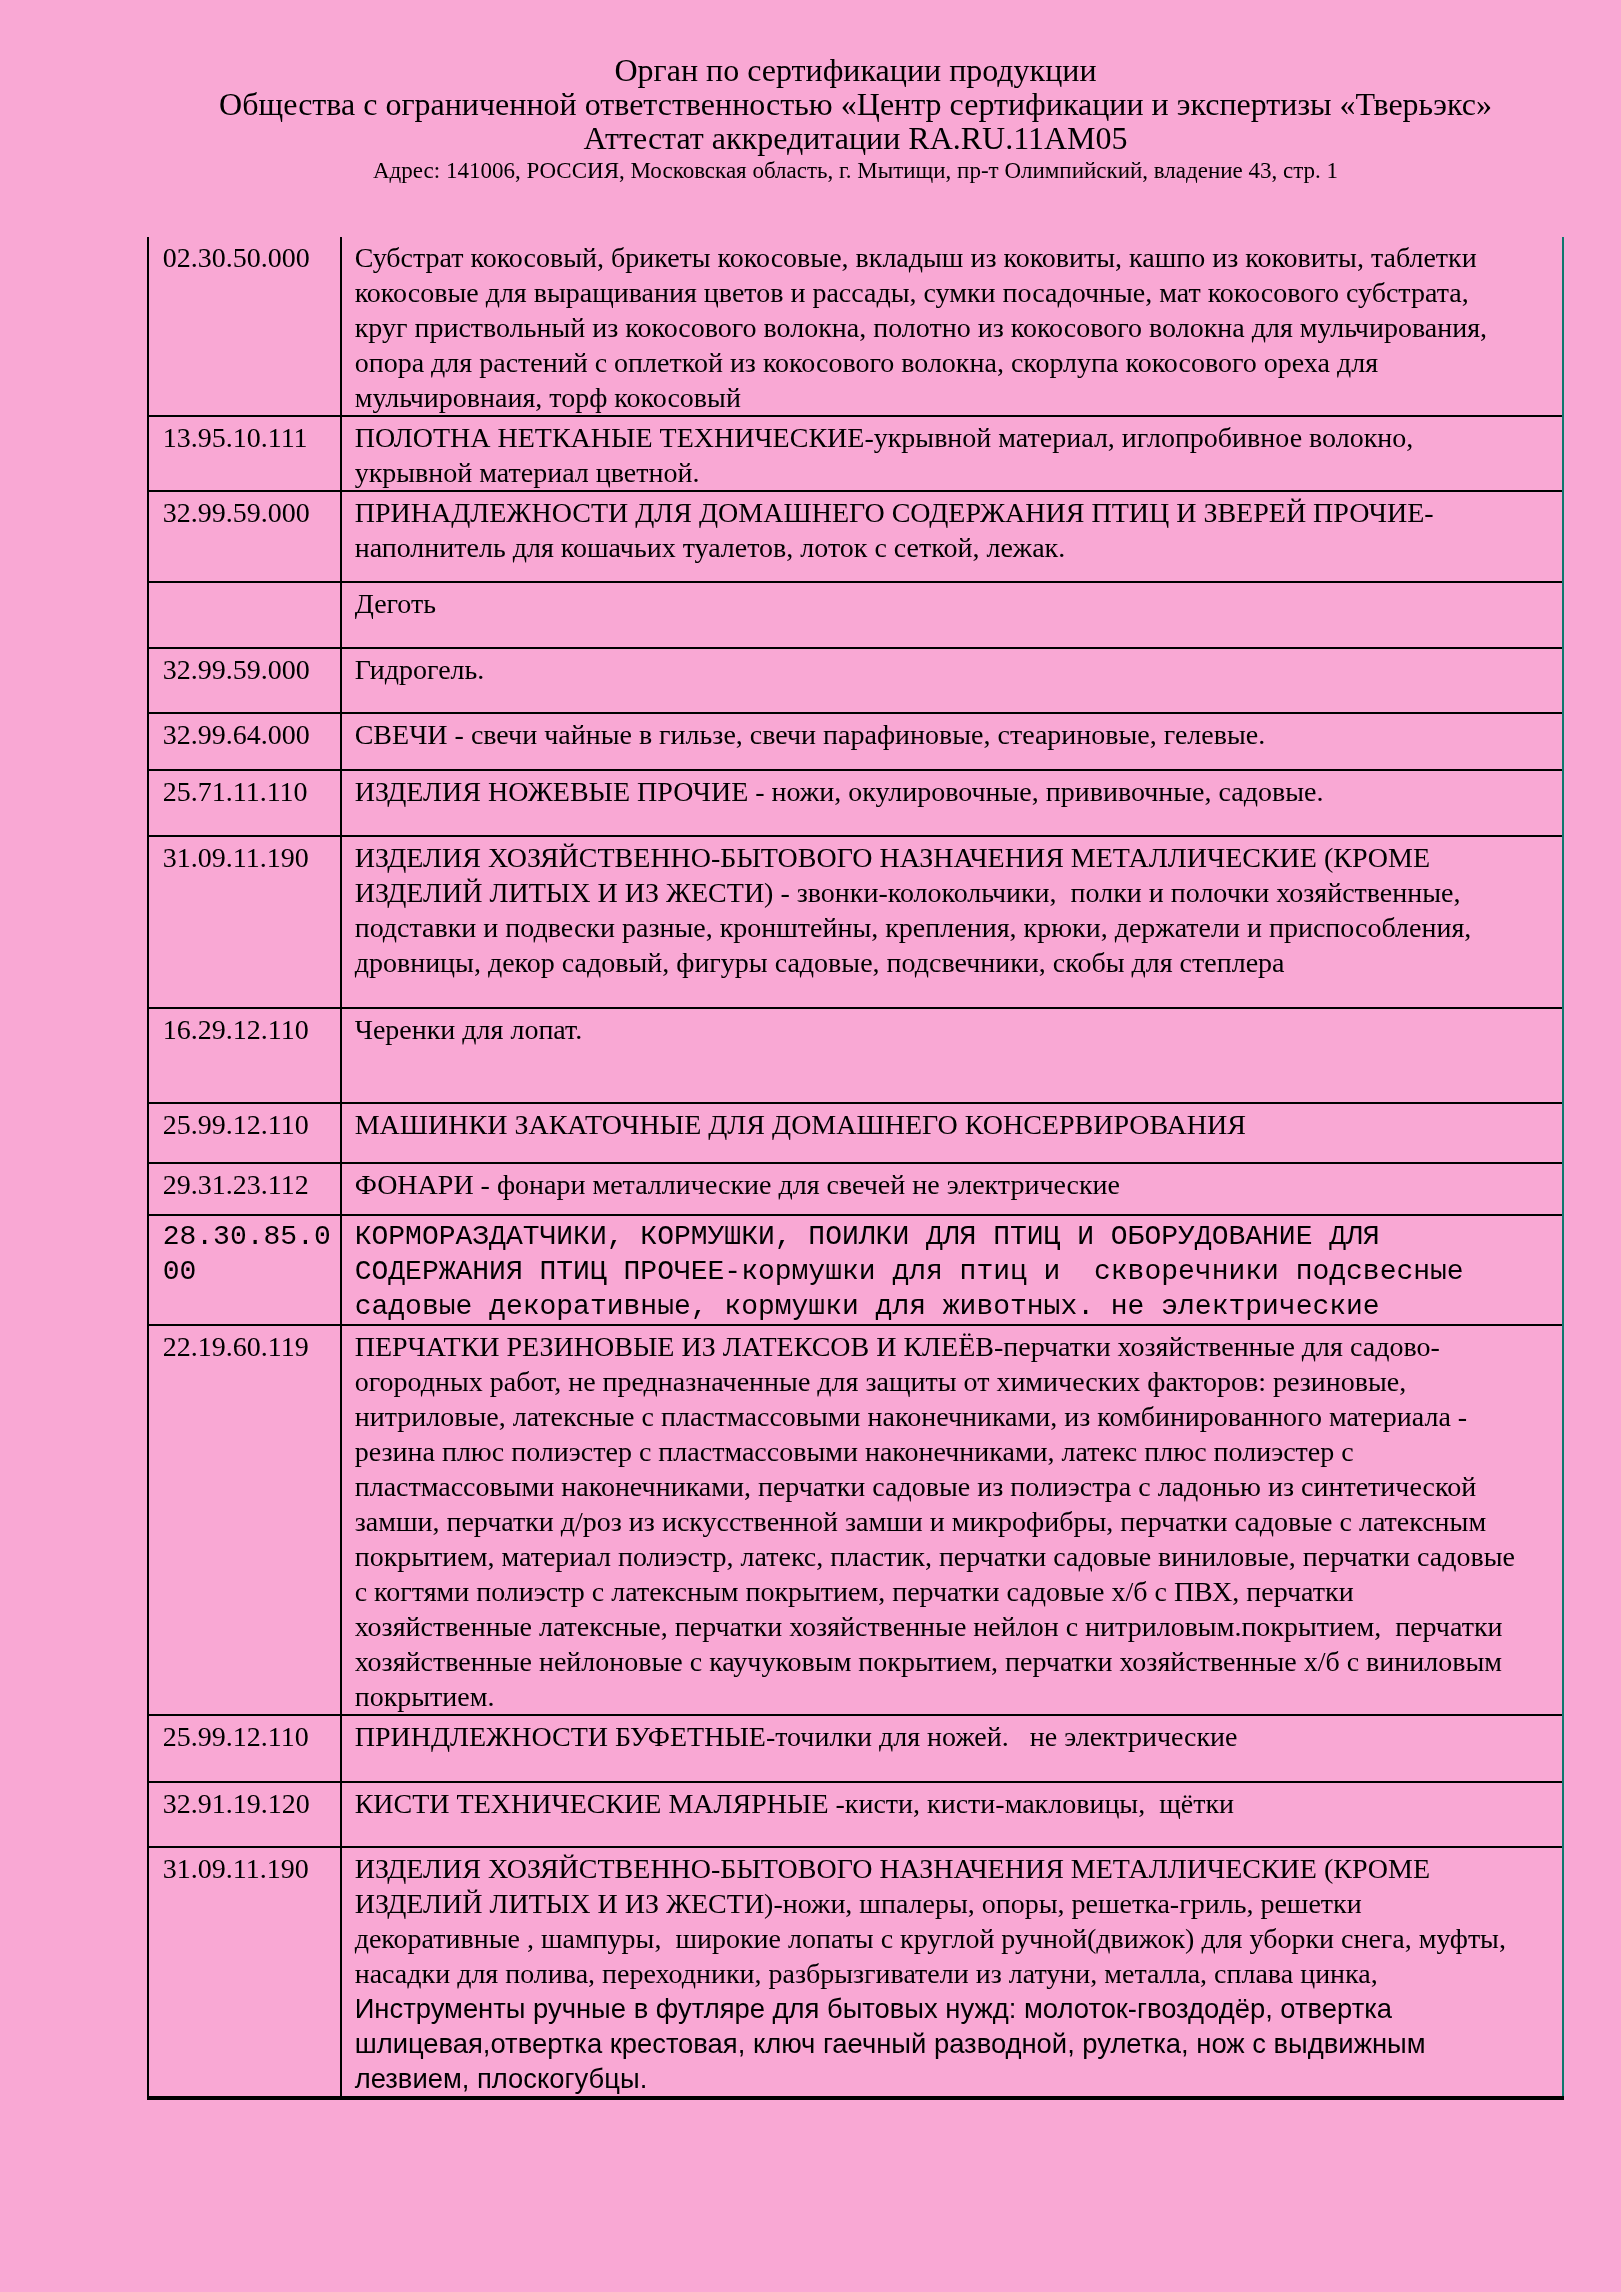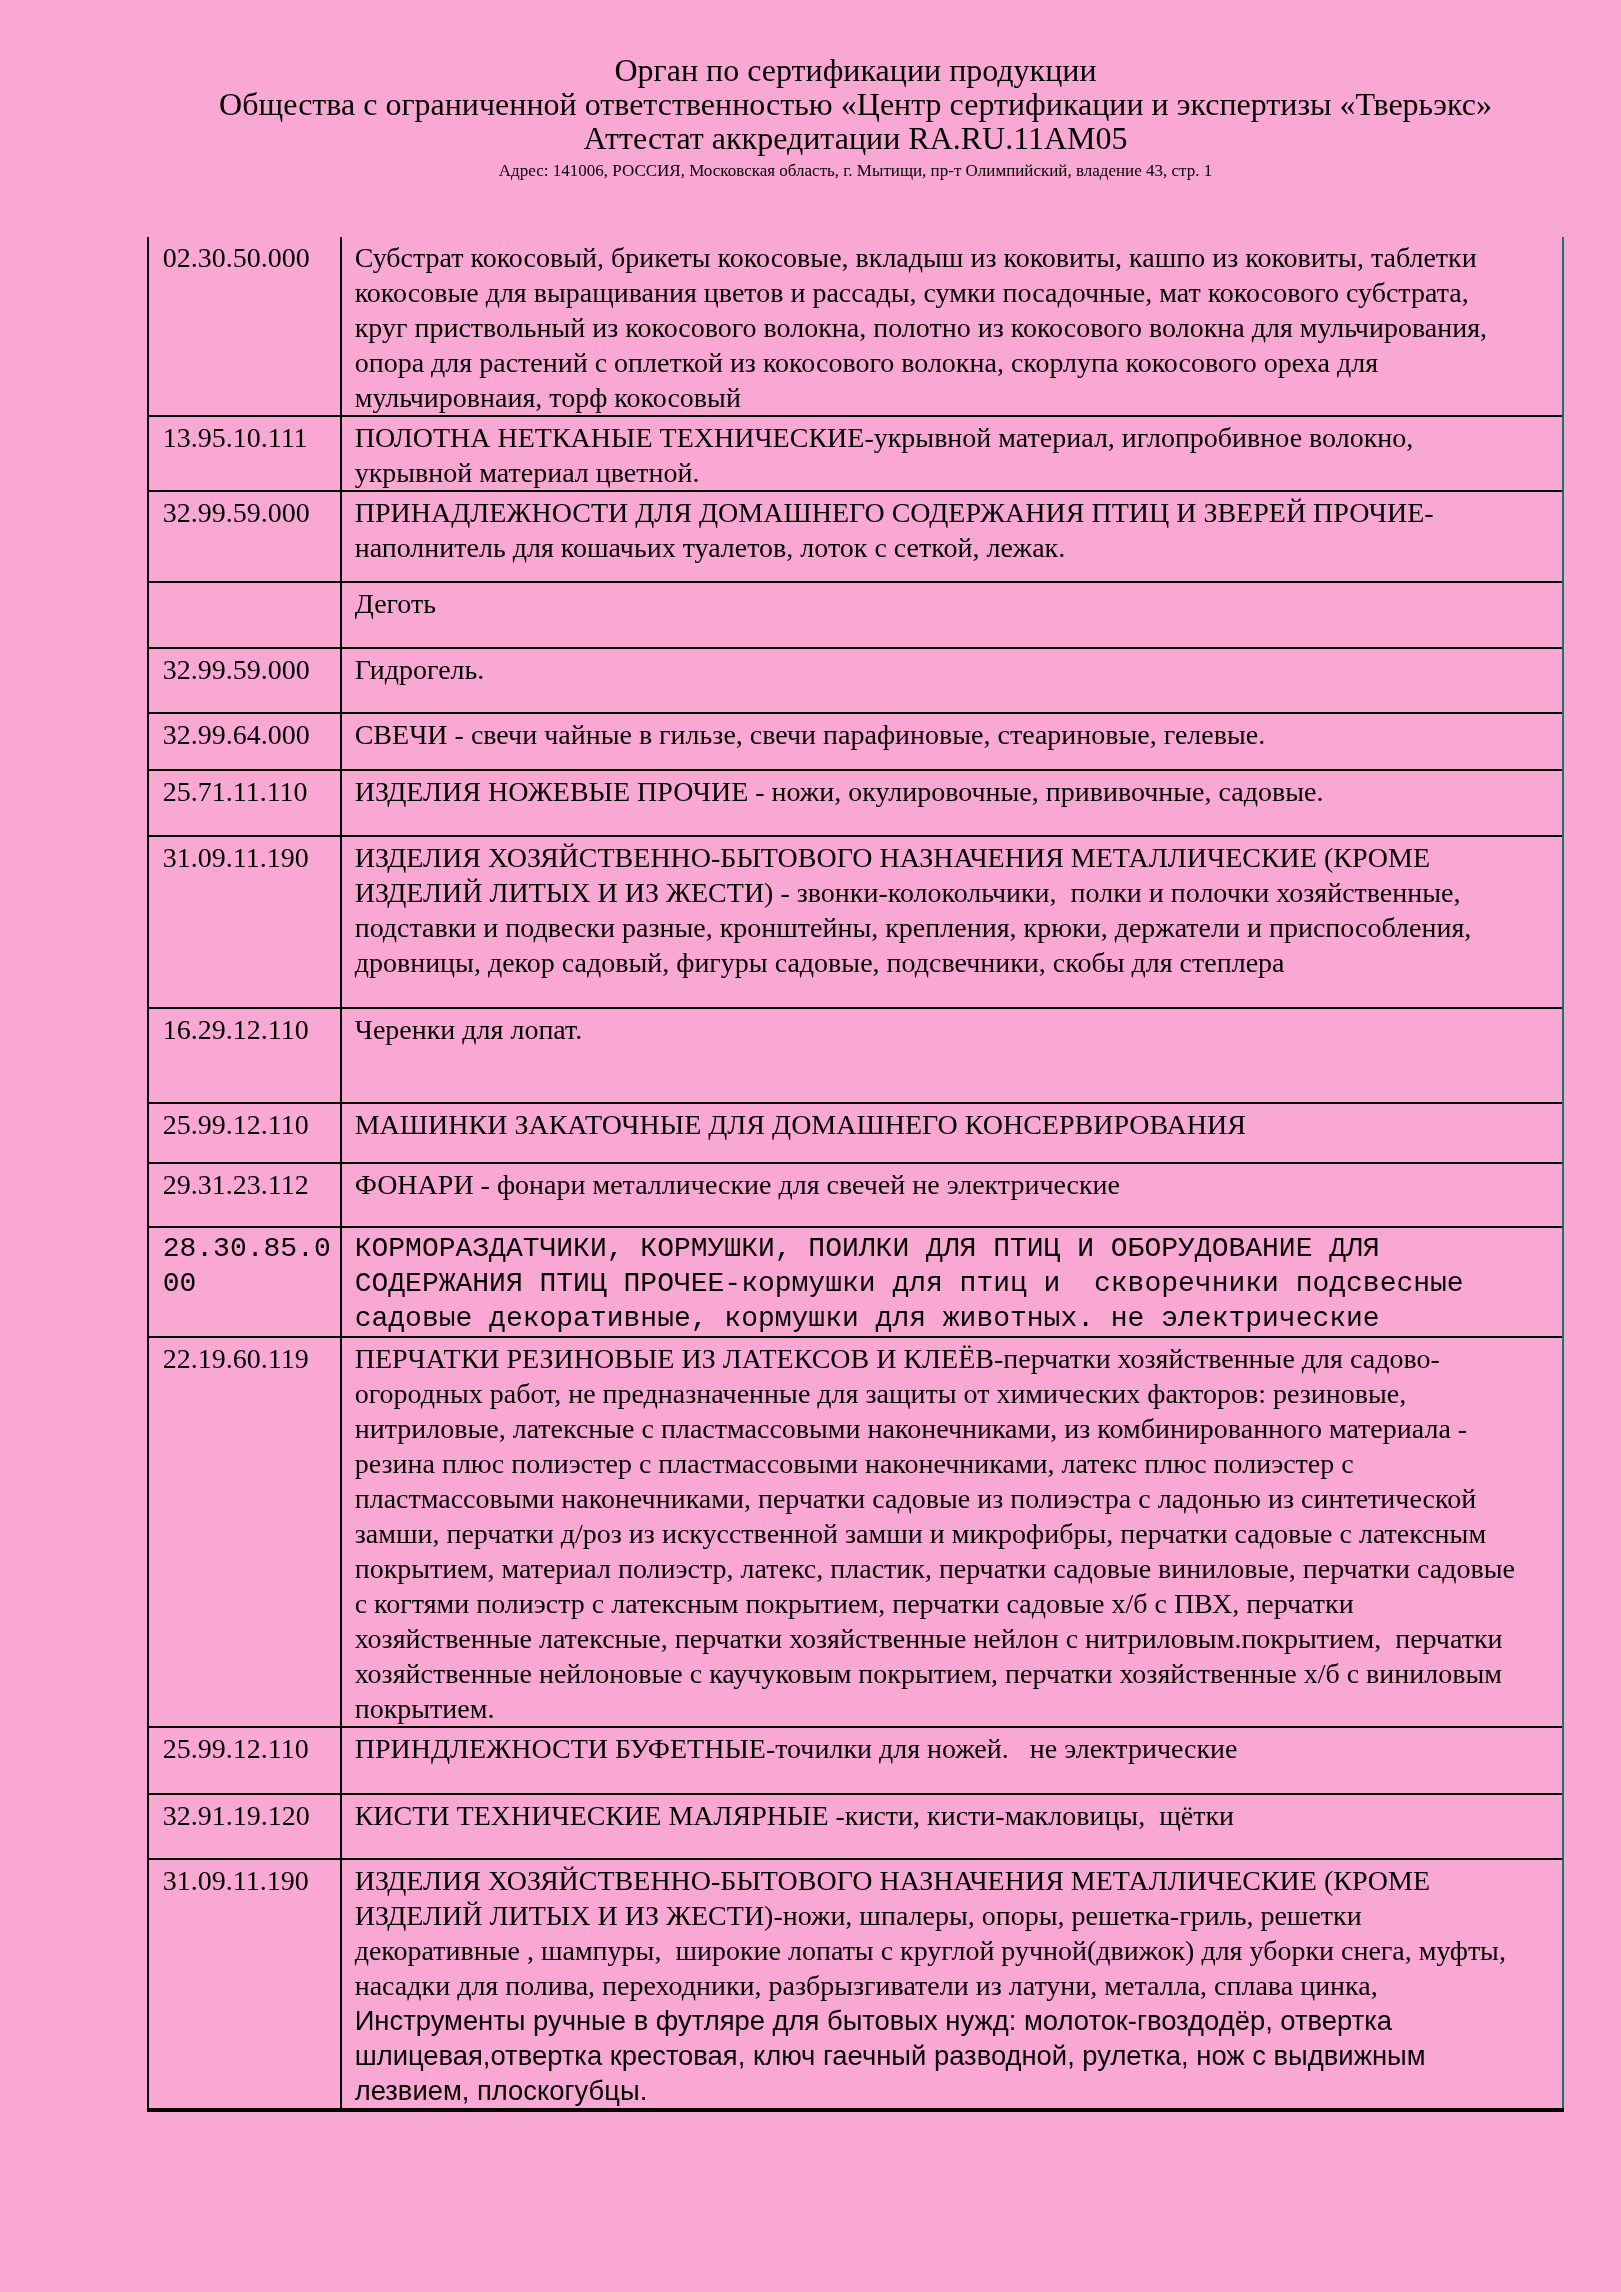--- a/index.html
+++ b/index.html
@@ -9,21 +9,21 @@
     font-family:"Liberation Serif","DejaVu Serif",serif;
   }
   .doc-header{
     margin-left:147px;width:1417px;
     padding-top:53px;text-align:center;
   }
   .doc-header .title-line{
     font-size:32px;line-height:34px;white-space:nowrap;
   }
   .doc-header .address-line{
-    font-size:17px;line-height:25.5px;margin-top:2.9px;white-space:nowrap;
+    font-size:23px;line-height:25.5px;margin-top:2.9px;white-space:nowrap;
   }
   table.products{
     border-collapse:collapse;table-layout:fixed;
     width:1417px;margin:54px 0 0 147px;
   }
   table.products col.c-code{width:193px;}
   table.products tr{border-bottom:2.9px solid #000;}
   table.products tr.last-row{border-bottom:4.9px solid #000;}
   table.products td{
     vertical-align:top;font-size:28px;line-height:35px;
@@ -93,21 +93,21 @@
           <td class="desc-cell">ИЗДЕЛИЯ ХОЗЯЙСТВЕННО-БЫТОВОГО НАЗНАЧЕНИЯ МЕТАЛЛИЧЕСКИЕ (КРОМЕ ИЗДЕЛИЙ ЛИТЫХ И ИЗ ЖЕСТИ) - звонки-колокольчики,  полки и полочки хозяйственные,  подставки и подвески разные, кронштейны, крепления, крюки, держатели и приспособления,  дровницы, декор садовый, фигуры садовые, подсвечники, скобы для степлера</td>
         </tr>
         <tr style="height: 95px;">
           <td class="code-cell">16.29.12.110</td>
           <td class="desc-cell">Черенки для лопат.</td>
         </tr>
         <tr style="height: 60px;">
           <td class="code-cell">25.99.12.110</td>
           <td class="desc-cell">МАШИНКИ ЗАКАТОЧНЫЕ ДЛЯ ДОМАШНЕГО КОНСЕРВИРОВАНИЯ</td>
         </tr>
-        <tr style="height: 64px;">
+        <tr style="height: 52px;">
           <td class="code-cell">29.31.23.112</td>
           <td class="desc-cell">ФОНАРИ - фонари металлические для свечей не электрические</td>
         </tr>
         <tr style="height: 105px; font-family: Liberation Mono, monospace;">
           <td class="code-cell">28.30.85.000</td>
           <td class="desc-cell">КОРМОРАЗДАТЧИКИ, КОРМУШКИ, ПОИЛКИ ДЛЯ ПТИЦ И ОБОРУДОВАНИЕ ДЛЯ СОДЕРЖАНИЯ ПТИЦ ПРОЧЕЕ-кормушки для птиц и  скворечники подсвесные садовые декоративные, кормушки для животных. не электрические</td>
         </tr>
         <tr style="height: 374px;">
           <td class="code-cell">22.19.60.119</td>
           <td class="desc-cell">ПЕРЧАТКИ РЕЗИНОВЫЕ ИЗ ЛАТЕКСОВ И КЛЕЁВ-перчатки хозяйственные для садово-огородных работ, не предназначенные для защиты от химических факторов: резиновые, нитриловые, латексные с пластмассовыми наконечниками, из комбинированного материала - резина плюс полиэстер с пластмассовыми наконечниками, латекс плюс полиэстер с пластмассовыми наконечниками, перчатки садовые из полиэстра с ладонью из синтетической замши, перчатки д/роз из искусственной замши и микрофибры, перчатки садовые с латексным покрытием, материал полиэстр, латекс, пластик, перчатки садовые виниловые, перчатки садовые с когтями полиэстр с латексным покрытием, перчатки садовые х/б с ПВХ, перчатки хозяйственные латексные, перчатки хозяйственные нейлон с нитриловым.покрытием,  перчатки хозяйственные нейлоновые с каучуковым покрытием, перчатки хозяйственные х/б с виниловым покрытием.</td>

